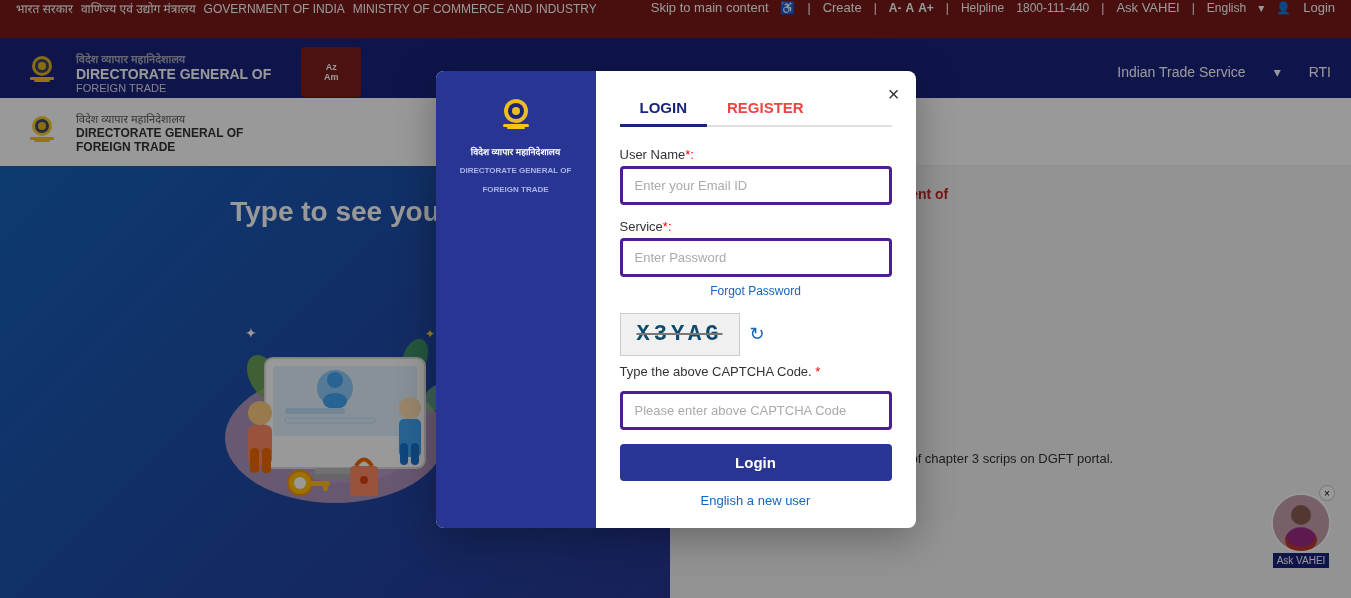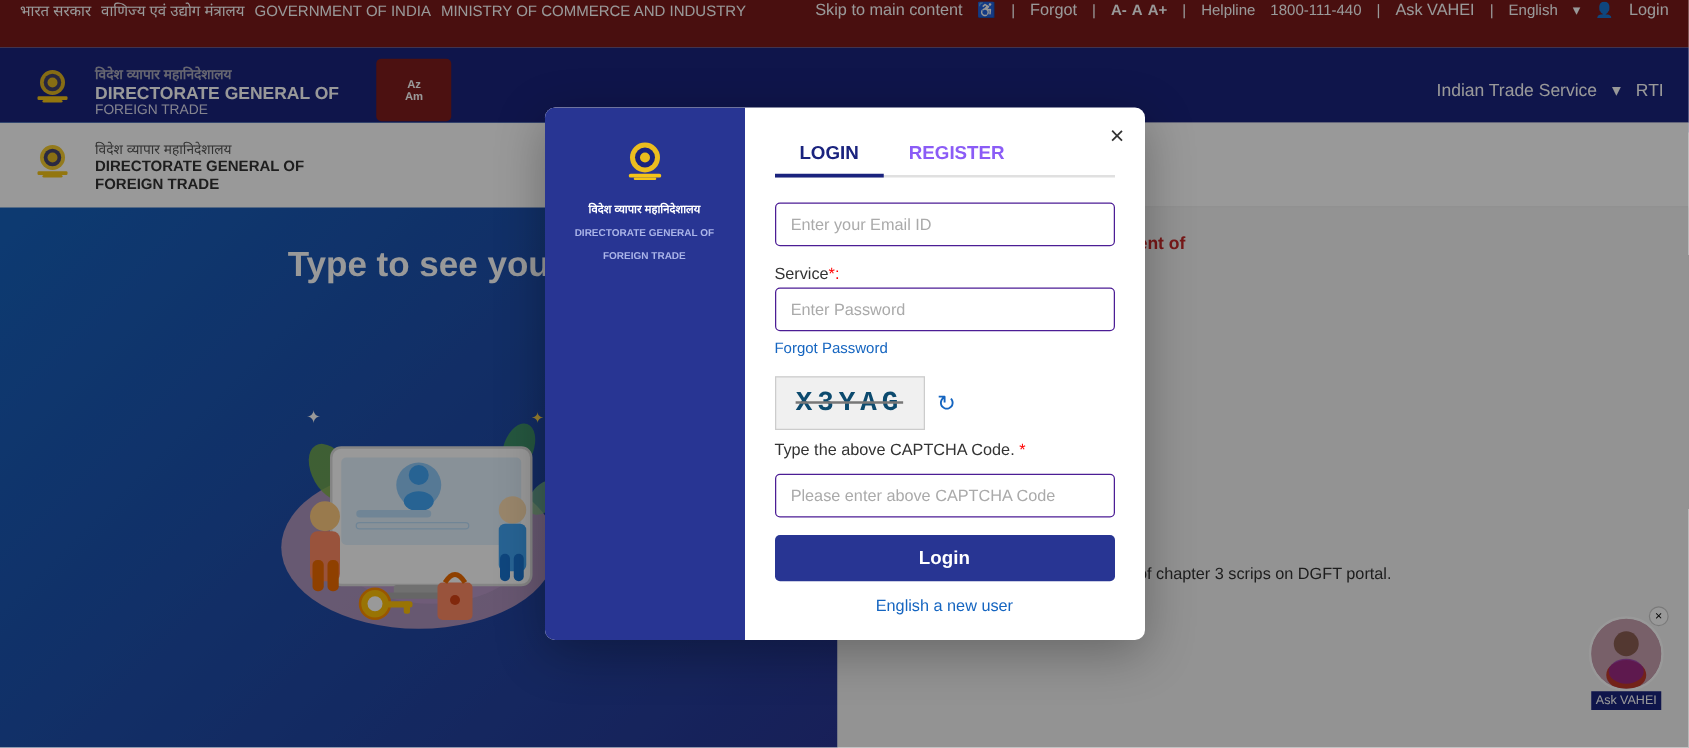--- a/index.html
+++ b/index.html
@@ -29,21 +29,21 @@
       display: flex;
       align-items: center;
       padding: 0 20px;
       gap: 20px;
     }
     .nav-logo { display: flex; align-items: center; gap: 12px; }
     .nav-logo-text { color: white; }
     .nav-logo-text .org-name { font-size: 11px; font-weight: bold; color: #aab; }
     .nav-logo-text .dept-name { font-size: 14px; font-weight: bold; color: white; }
     .nav-logo-text .dept-sub { font-size: 11px; color: #dde; }
-    .nav-right { margin-left: auto; display: flex; align-items: center; gap: 12px; color: white; font-size: 14px; }
+    .nav-right { margin-left: auto; display: flex; align-items: center; gap: 28px; color: white; font-size: 14px; }
     .nav-right span { cursor: pointer; }
 
     
     .bg-content {
       position: absolute;
       top: 98px;
       left: 0;
       width: 670px;
       bottom: 0;
       background: linear-gradient(135deg, #1565c0 0%, #283593 100%);
@@ -129,45 +129,45 @@
       display: flex;
       border-bottom: 2px solid #e0e0e0;
       margin-bottom: 20px;
     }
 
     .tab-item {
       padding: 8px 20px;
       font-size: 15px;
       font-weight: bold;
       cursor: pointer;
-      color: #8b5cf6;
+      color: #ef4444;
       position: relative;
     }
 
     .tab-item.active {
       color: #1a237e;
       border-bottom: 3px solid #1a237e;
       margin-bottom: -2px;
     }
 
     .form-group { margin-bottom: 14px; }
     .form-label { font-size: 13px; color: #333; margin-bottom: 4px; display: block; }
     .form-label .required { color: red; }
     .form-input {
       width: 100%;
       padding: 9px 12px;
-      border: 1px solid #4c1d95;
+      border: 3px solid #4c1d95;
       border-radius: 4px;
       font-size: 13px;
       color: #333;
     }
     .form-input::placeholder { color: #aaa; }
 
     .forgot-link {
-      text-align: left;
+      text-align: center;
       margin-top: 4px;
     }
     .forgot-link a { font-size: 12px; color: #1565c0; text-decoration: none; }
 
     .captcha-row {
       display: flex;
       align-items: center;
       gap: 10px;
       margin-bottom: 8px;
     }
@@ -300,21 +300,21 @@
   <div class="top-bar-left">
     <span>भारत सरकार</span>
     <span>वाणिज्य एवं उद्योग मंत्रालय</span>
     <span>GOVERNMENT OF INDIA</span>
     <span>MINISTRY OF COMMERCE AND INDUSTRY</span>
   </div>
   <div class="top-bar-right">
     <a href="#">Skip to main content</a>
     <span>♿</span>
     <span>|</span>
-    <a href="#">Forgot</a>
+    <a href="#">Create</a>
     <span>|</span>
     <span class="font-size-controls">
       <span class="font-size-btn">A-</span>
       <span class="font-size-btn">A</span>
       <span class="font-size-btn">A+</span>
     </span>
     <span>|</span>
     <span>Helpline</span>
     <span>1800-111-440</span>
     <span>|</span>
@@ -474,20 +474,23 @@
 
     <div class="modal-body">
       
       <div class="tab-row">
         <div class="tab-item active">LOGIN</div>
         <div class="tab-item">REGISTER</div>
       </div>
 
       
       <div class="form-group">
+        <label class="form-label">
+          <span>User Name</span><span class="required">*:</span>
+        </label>
         <input class="form-input" type="email" placeholder="Enter your Email ID" style="">
       </div>
 
       
       <div class="form-group">
         <label class="form-label">
           <span>Service</span><span class="required">*:</span>
         </label>
         <input class="form-input" type="password" placeholder="Enter Password" style="">
         <div class="forgot-link">

